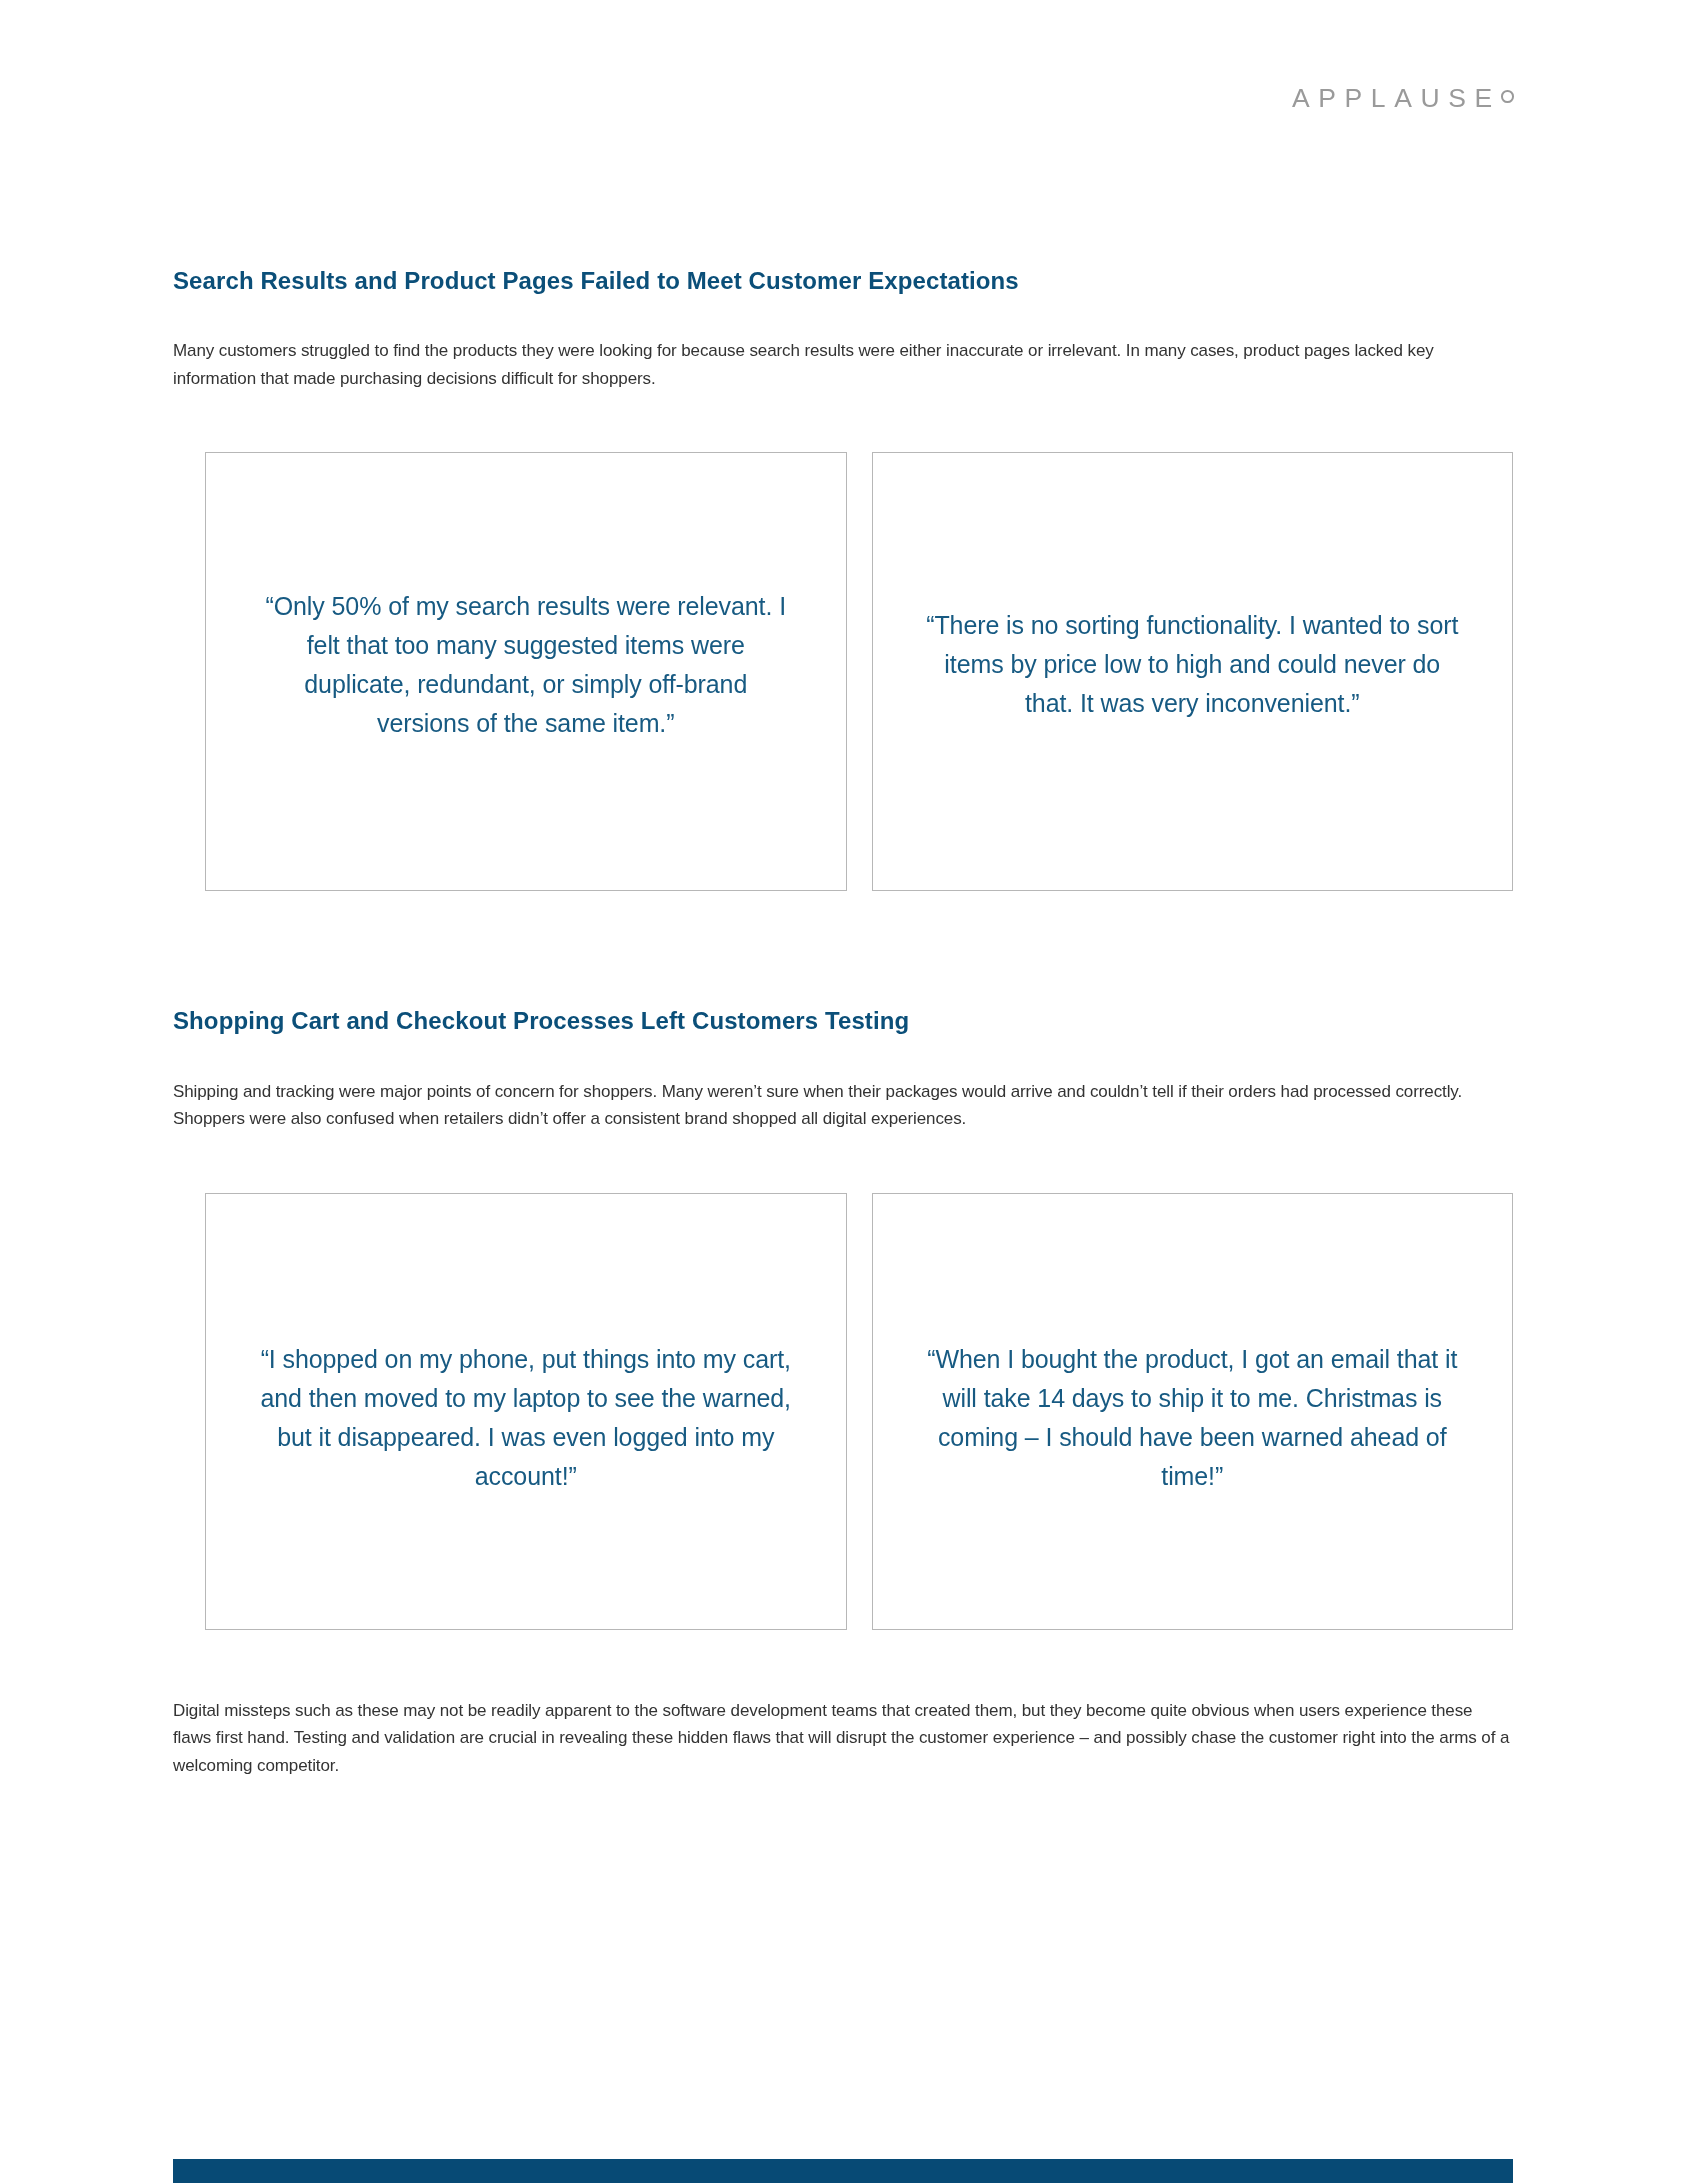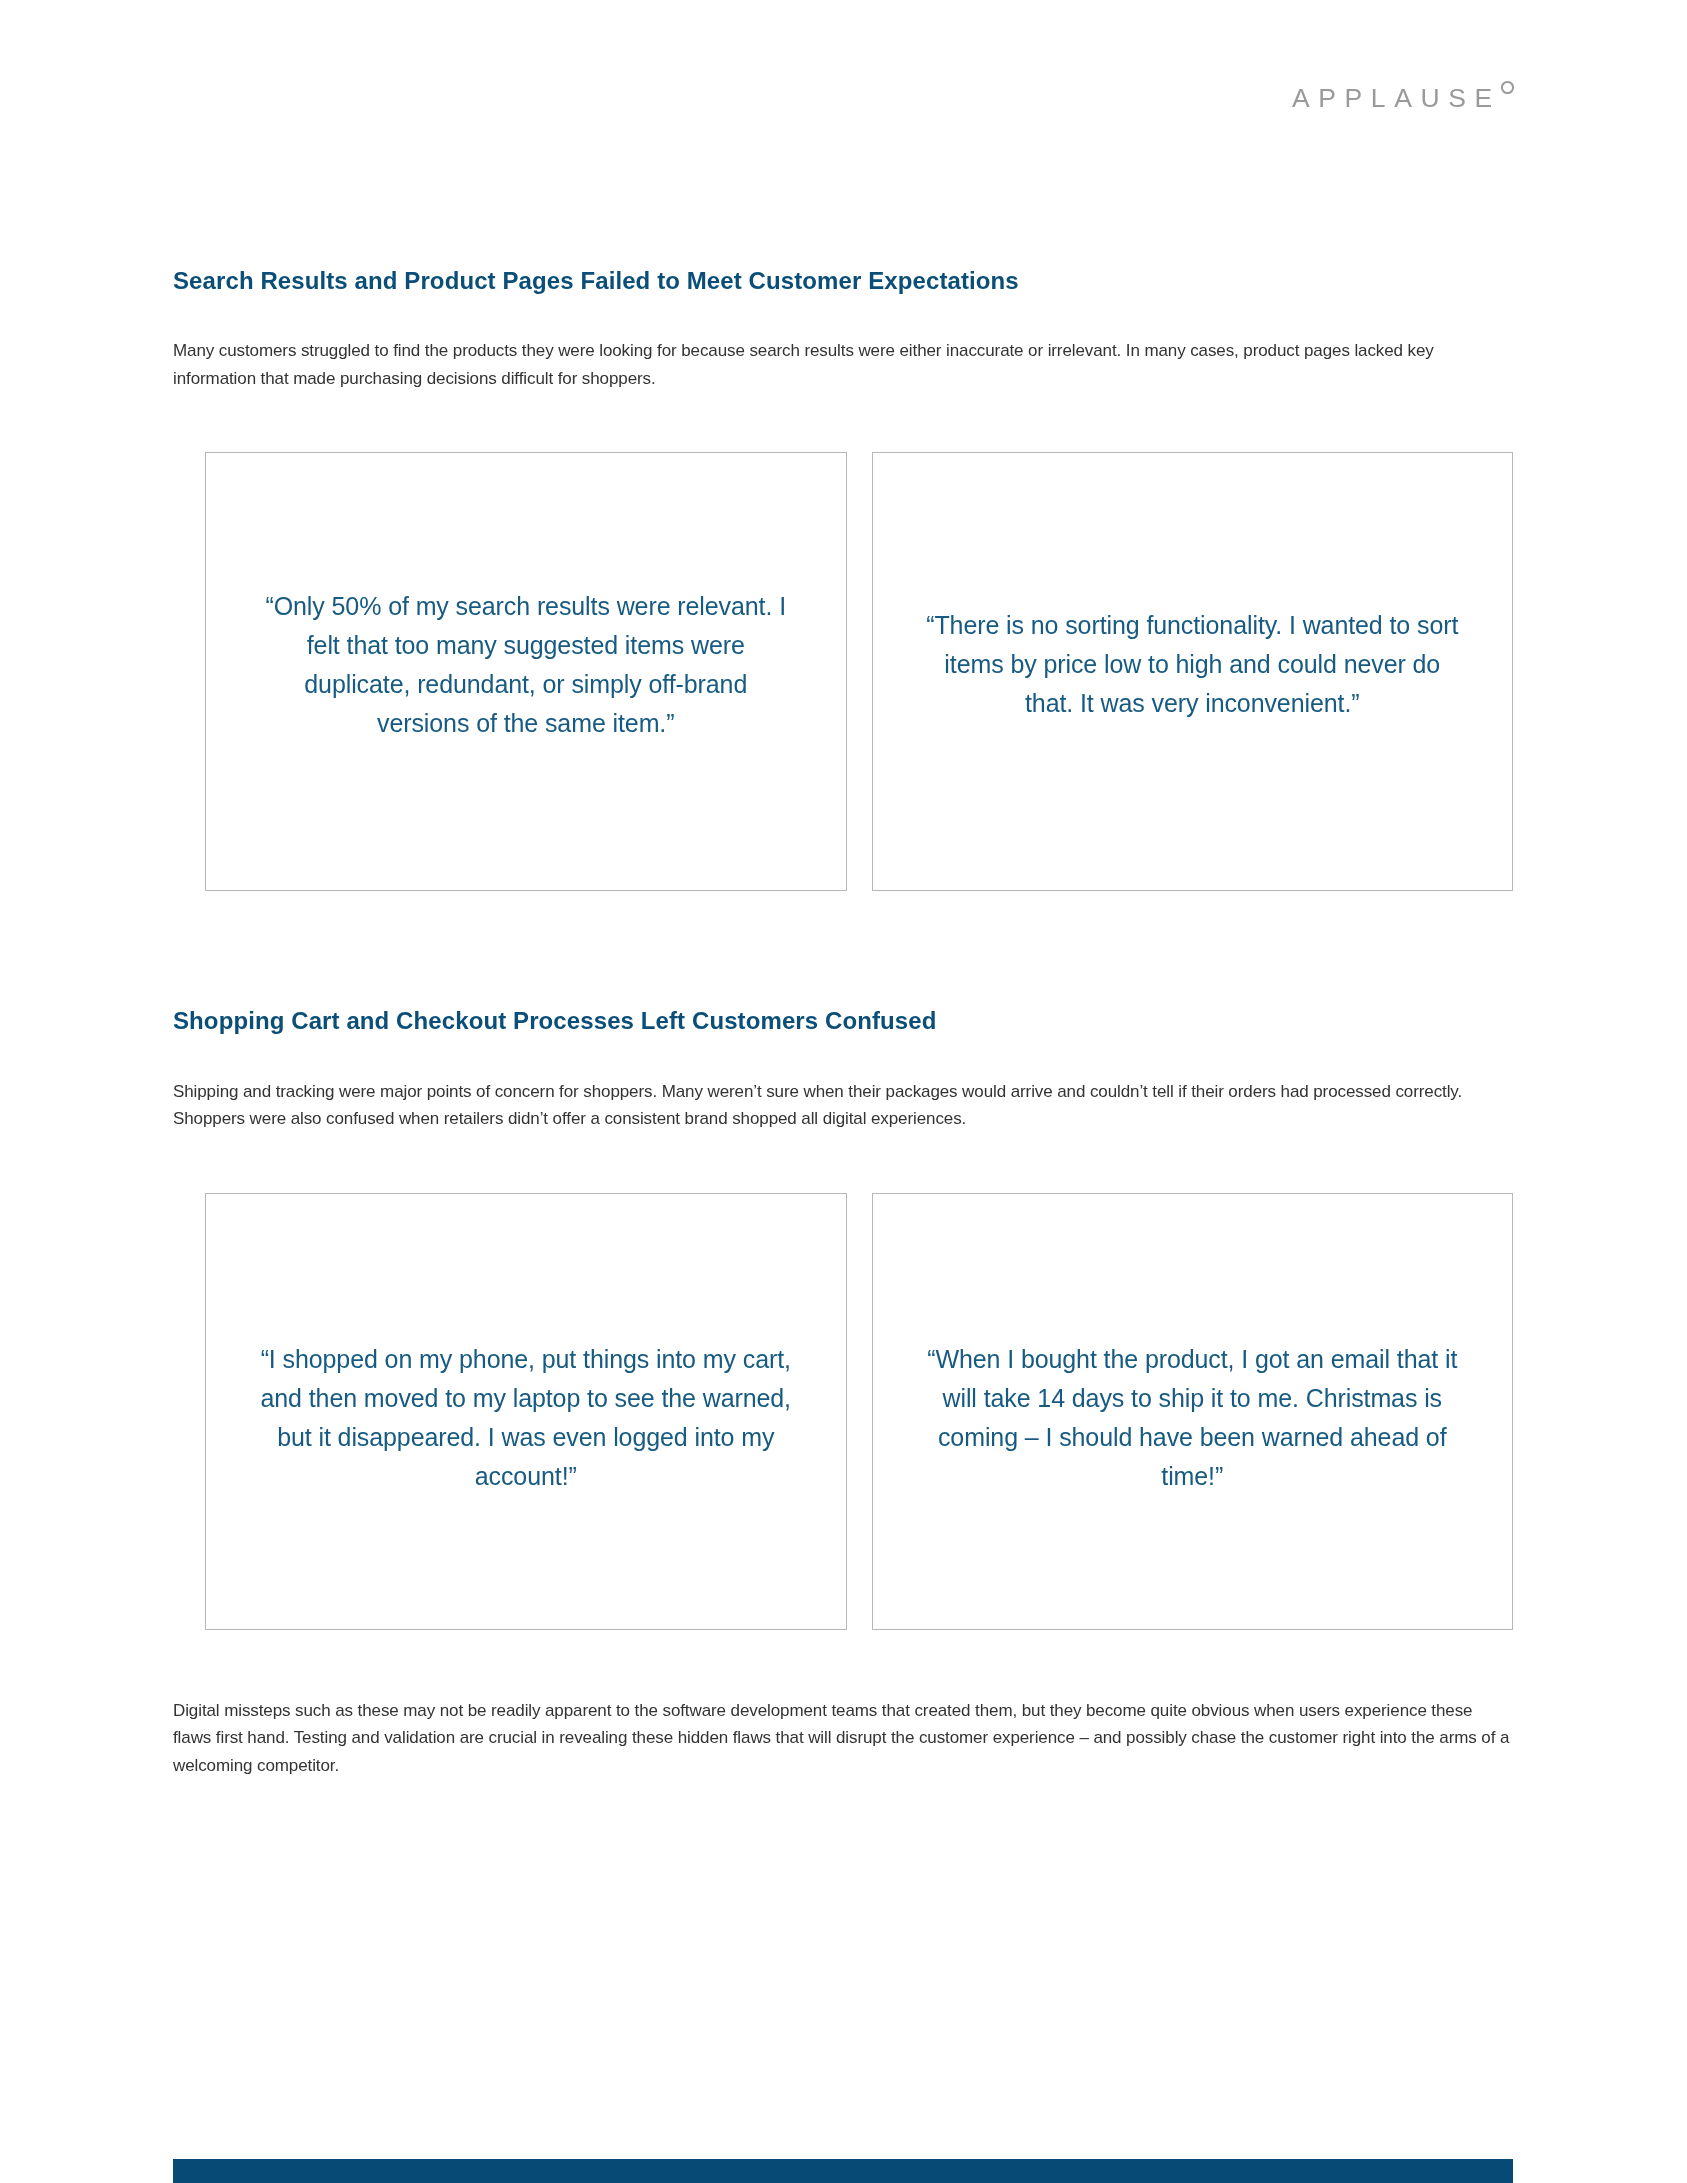--- a/index.html
+++ b/index.html
@@ -21,21 +21,21 @@
     inset: 0;
     background: #ffffff;
   }
 
   
   .brand {
     position: absolute;
     top: 85px;
     right: 173px;
     display: flex;
-    align-items: flex-start;
+    align-items: center;
     color: #9a9a9a;
   }
   .brand-word {
     font-family: "Liberation Sans", sans-serif;
     font-size: 26.5px;
     font-weight: 400;
     letter-spacing: 8.6px;
     color: #9a9a9a;
     line-height: 1;
     white-space: nowrap;
@@ -159,21 +159,21 @@
       </div>
       <div class="quote-card row1">
         <div class="quote-inner">
           <p class="quote-text">“There is no sorting functionality. I wanted to sort items by price low to high and could never do that. It was very inconvenient.”</p>
         </div>
       </div>
     </div>
 
     <div class="sp-after-cards"></div>
 
-    <h2 class="section-heading">Shopping Cart and Checkout Processes Left Customers Confused</h2>
+    <h2 class="section-heading">Shopping Cart and Checkout Processes Left Customers Testing</h2>
 
     <div class="sp-after-heading"></div>
 
     <p class="body-text">Shipping and tracking were major points of concern for shoppers. Many weren’t sure when their packages would arrive and couldn’t tell if their orders had processed correctly. Shoppers were also confused when retailers didn’t offer a consistent brand shopped all digital experiences.</p>
 
     <div class="sp-after-para"></div>
 
     <div class="quote-row">
       <div class="quote-card row2">
         <div class="quote-inner">

